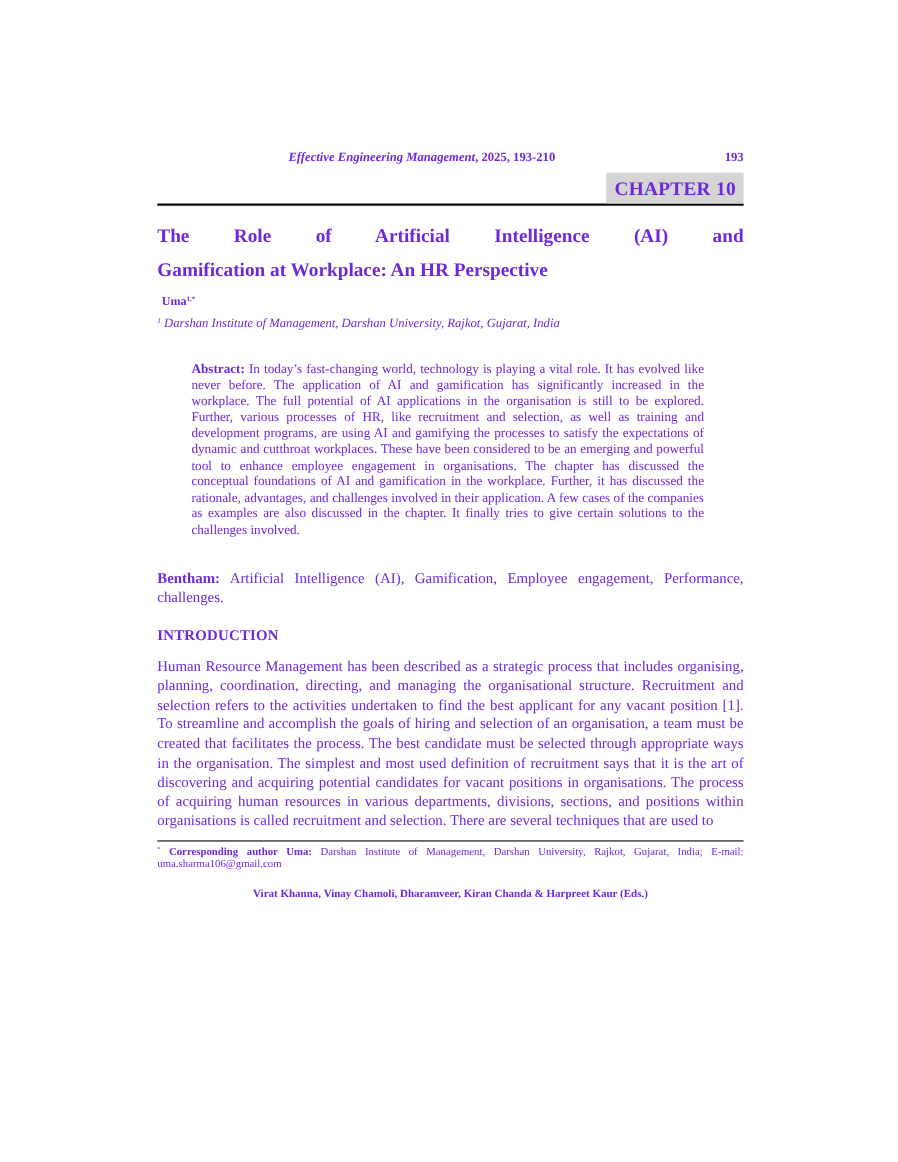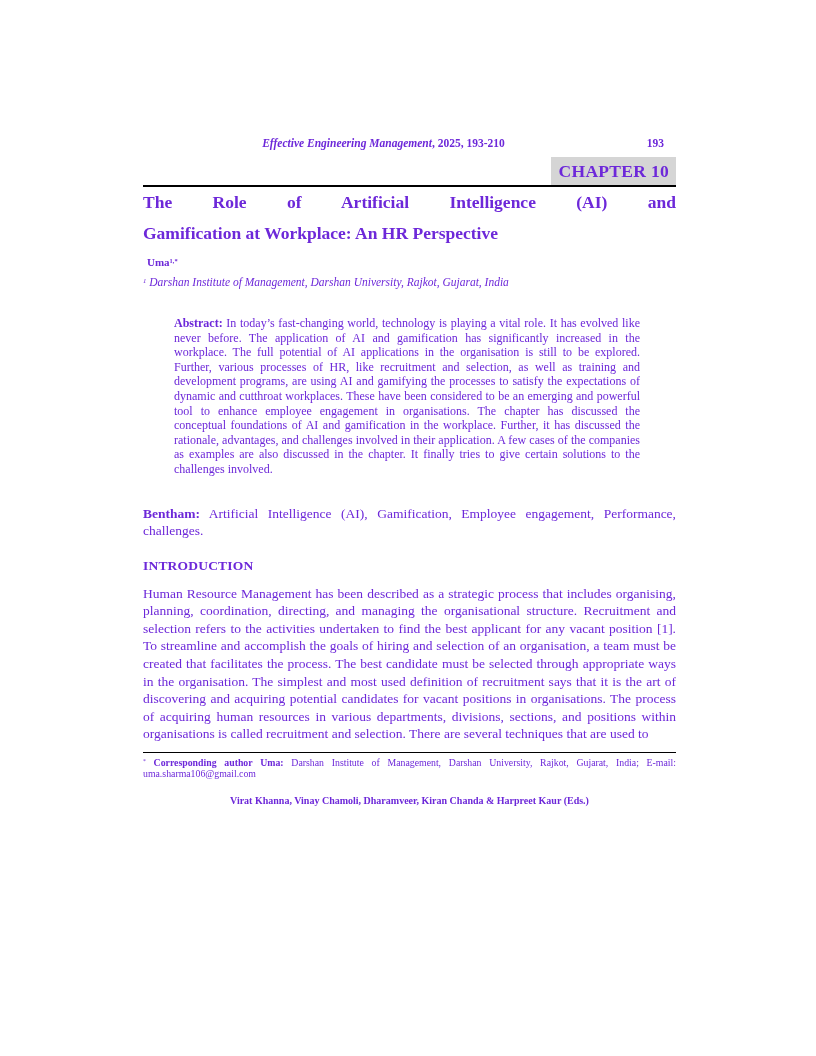--- a/index.html
+++ b/index.html
@@ -30,41 +30,42 @@
     font-weight: bold;
     height: 13px;
   }
   .rh-center {
     text-align: center;
     padding-right: 52px;
   }
   .rh-journal { font-style: italic; }
   .rh-page {
     position: absolute;
-    right: 12px;
+    right: 0;
     top: 0;
   }
   
   .chapter-row {
     margin-top: 7px;
     border-bottom: 2px solid #000000;
     text-align: right;
     height: 28px;
   }
   .chapter-badge {
     display: inline-block;
     background: #d5d5d5;
     font-size: 17.5px;
     font-weight: bold;
     line-height: 26px;
     padding: 1px 7px 1px 8px;
     letter-spacing: 0.3px;
   }
   
   .title {
+    margin-top: 12px;
     font-size: 17.5px;
     font-weight: bold;
     line-height: 31px;
   }
   .title-line-justify {
     text-align: justify;
     text-align-last: justify;
   }
   
   .author {

